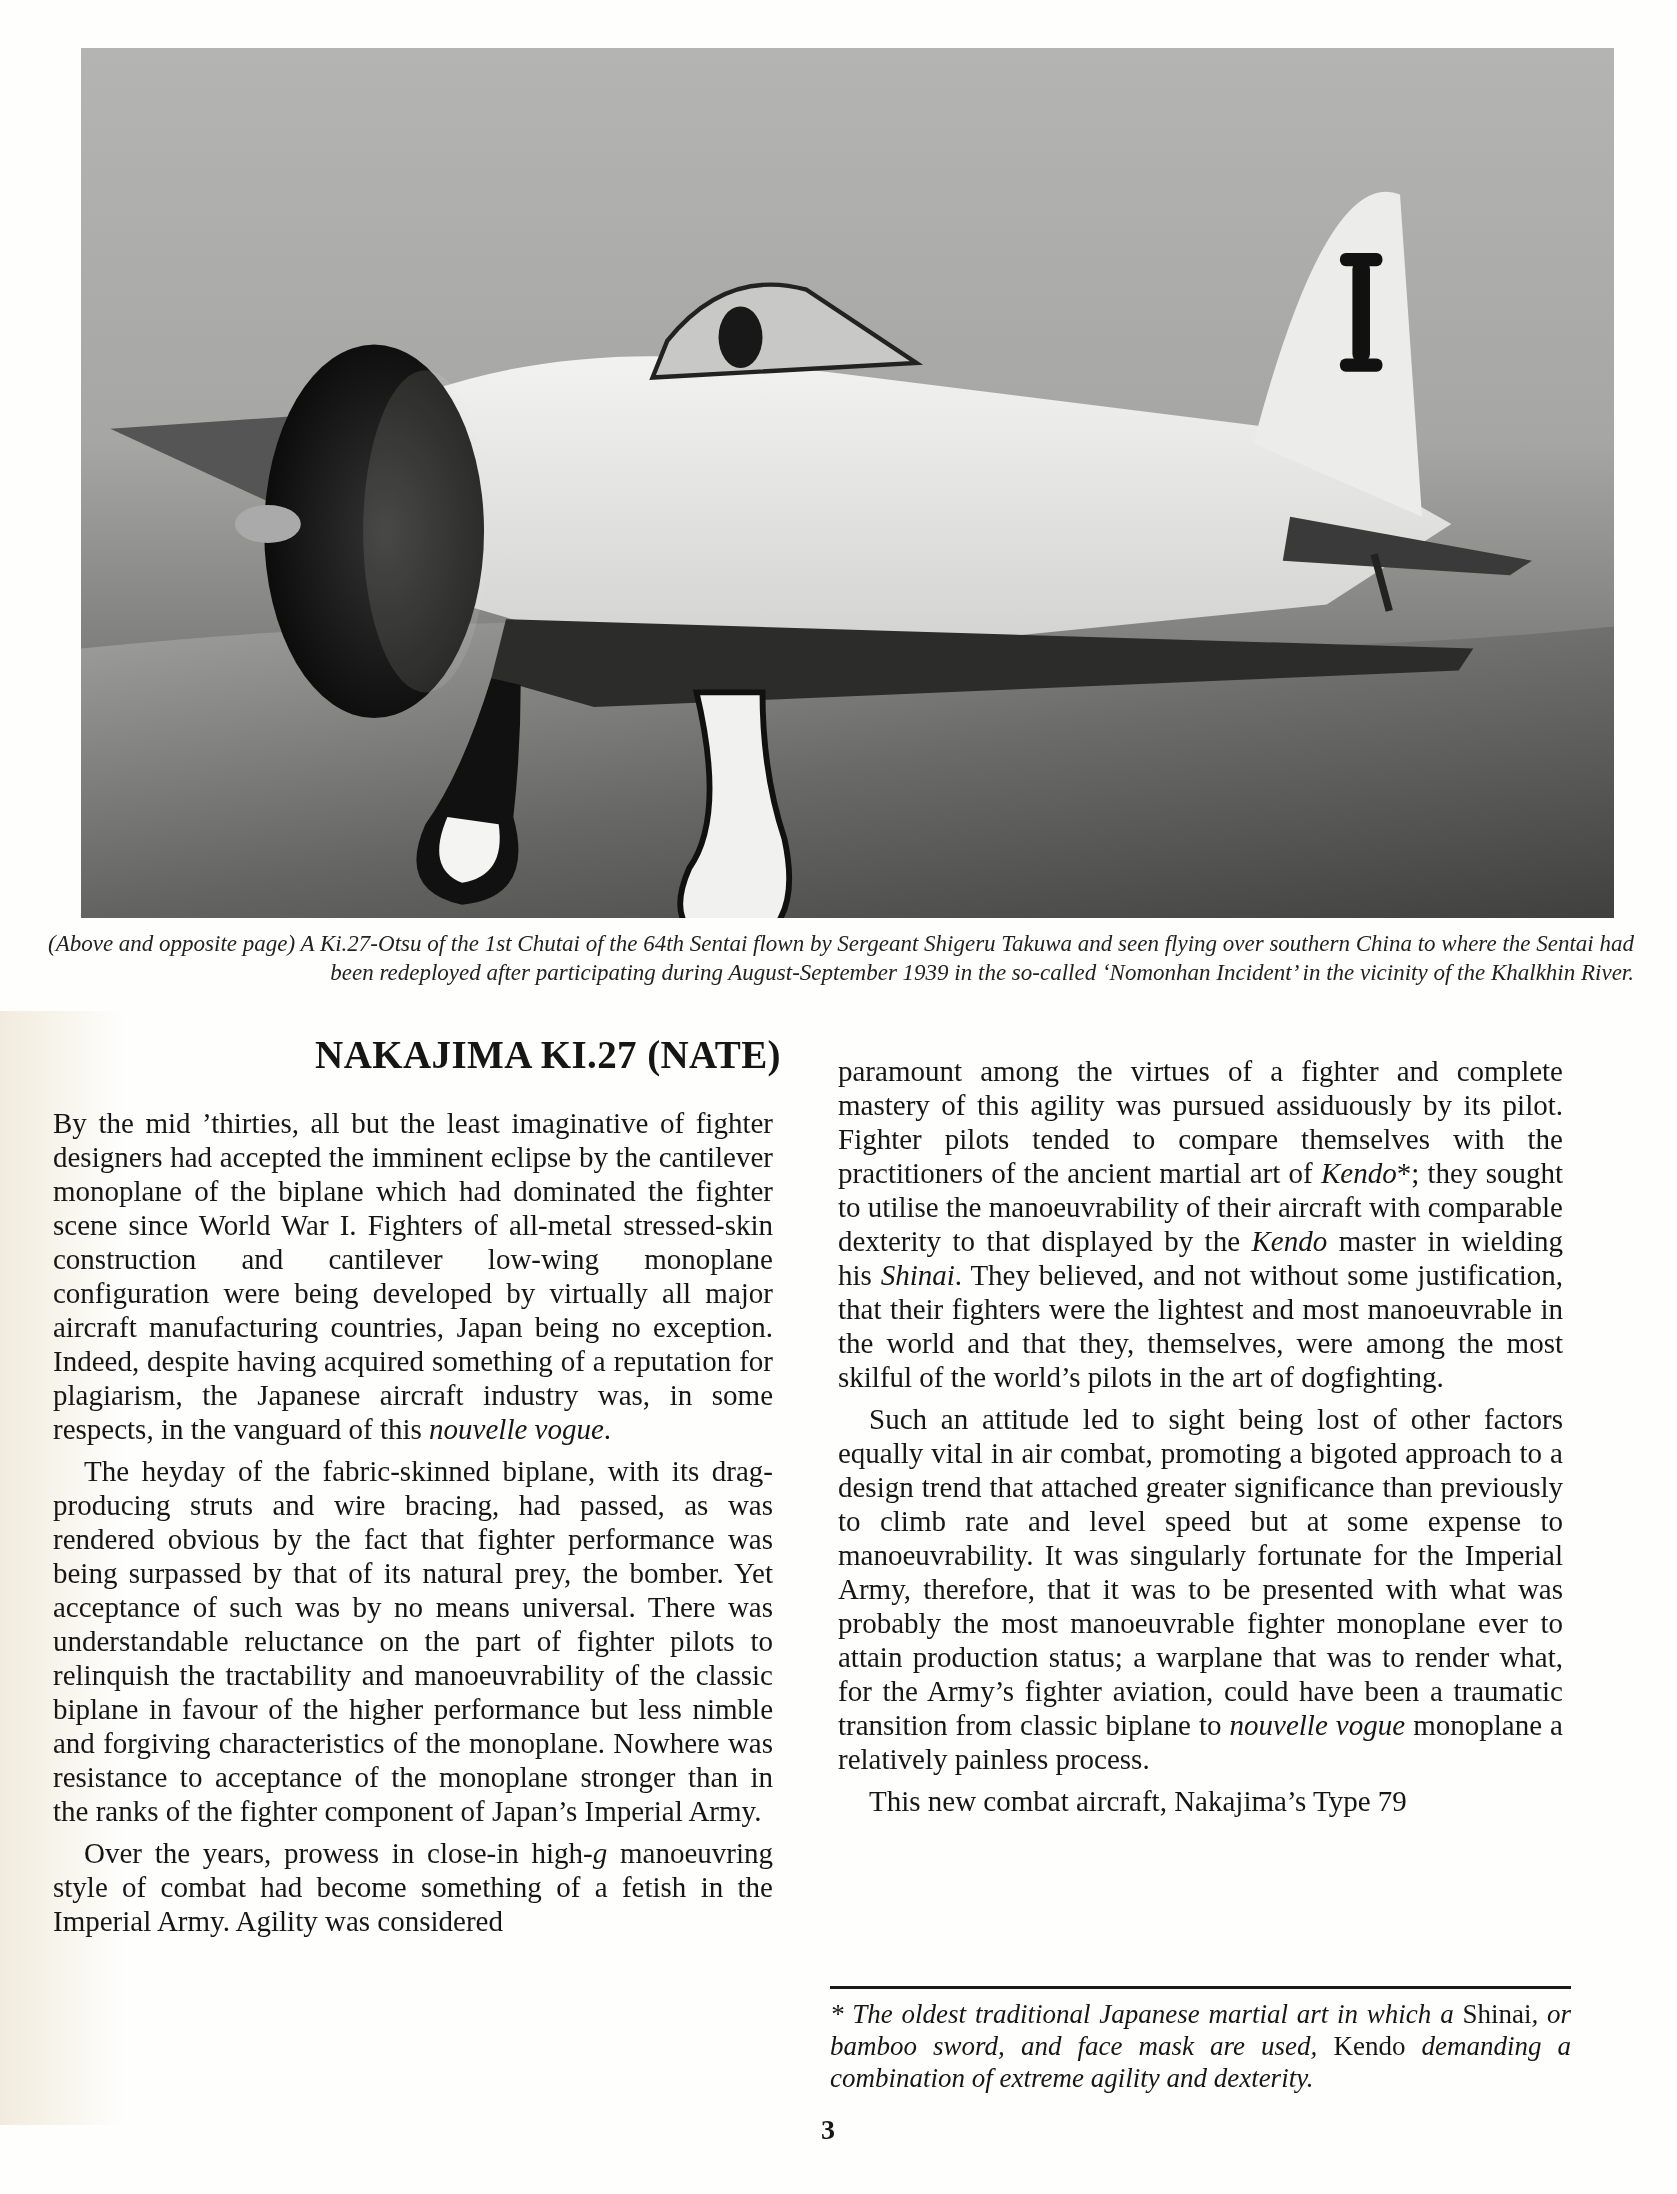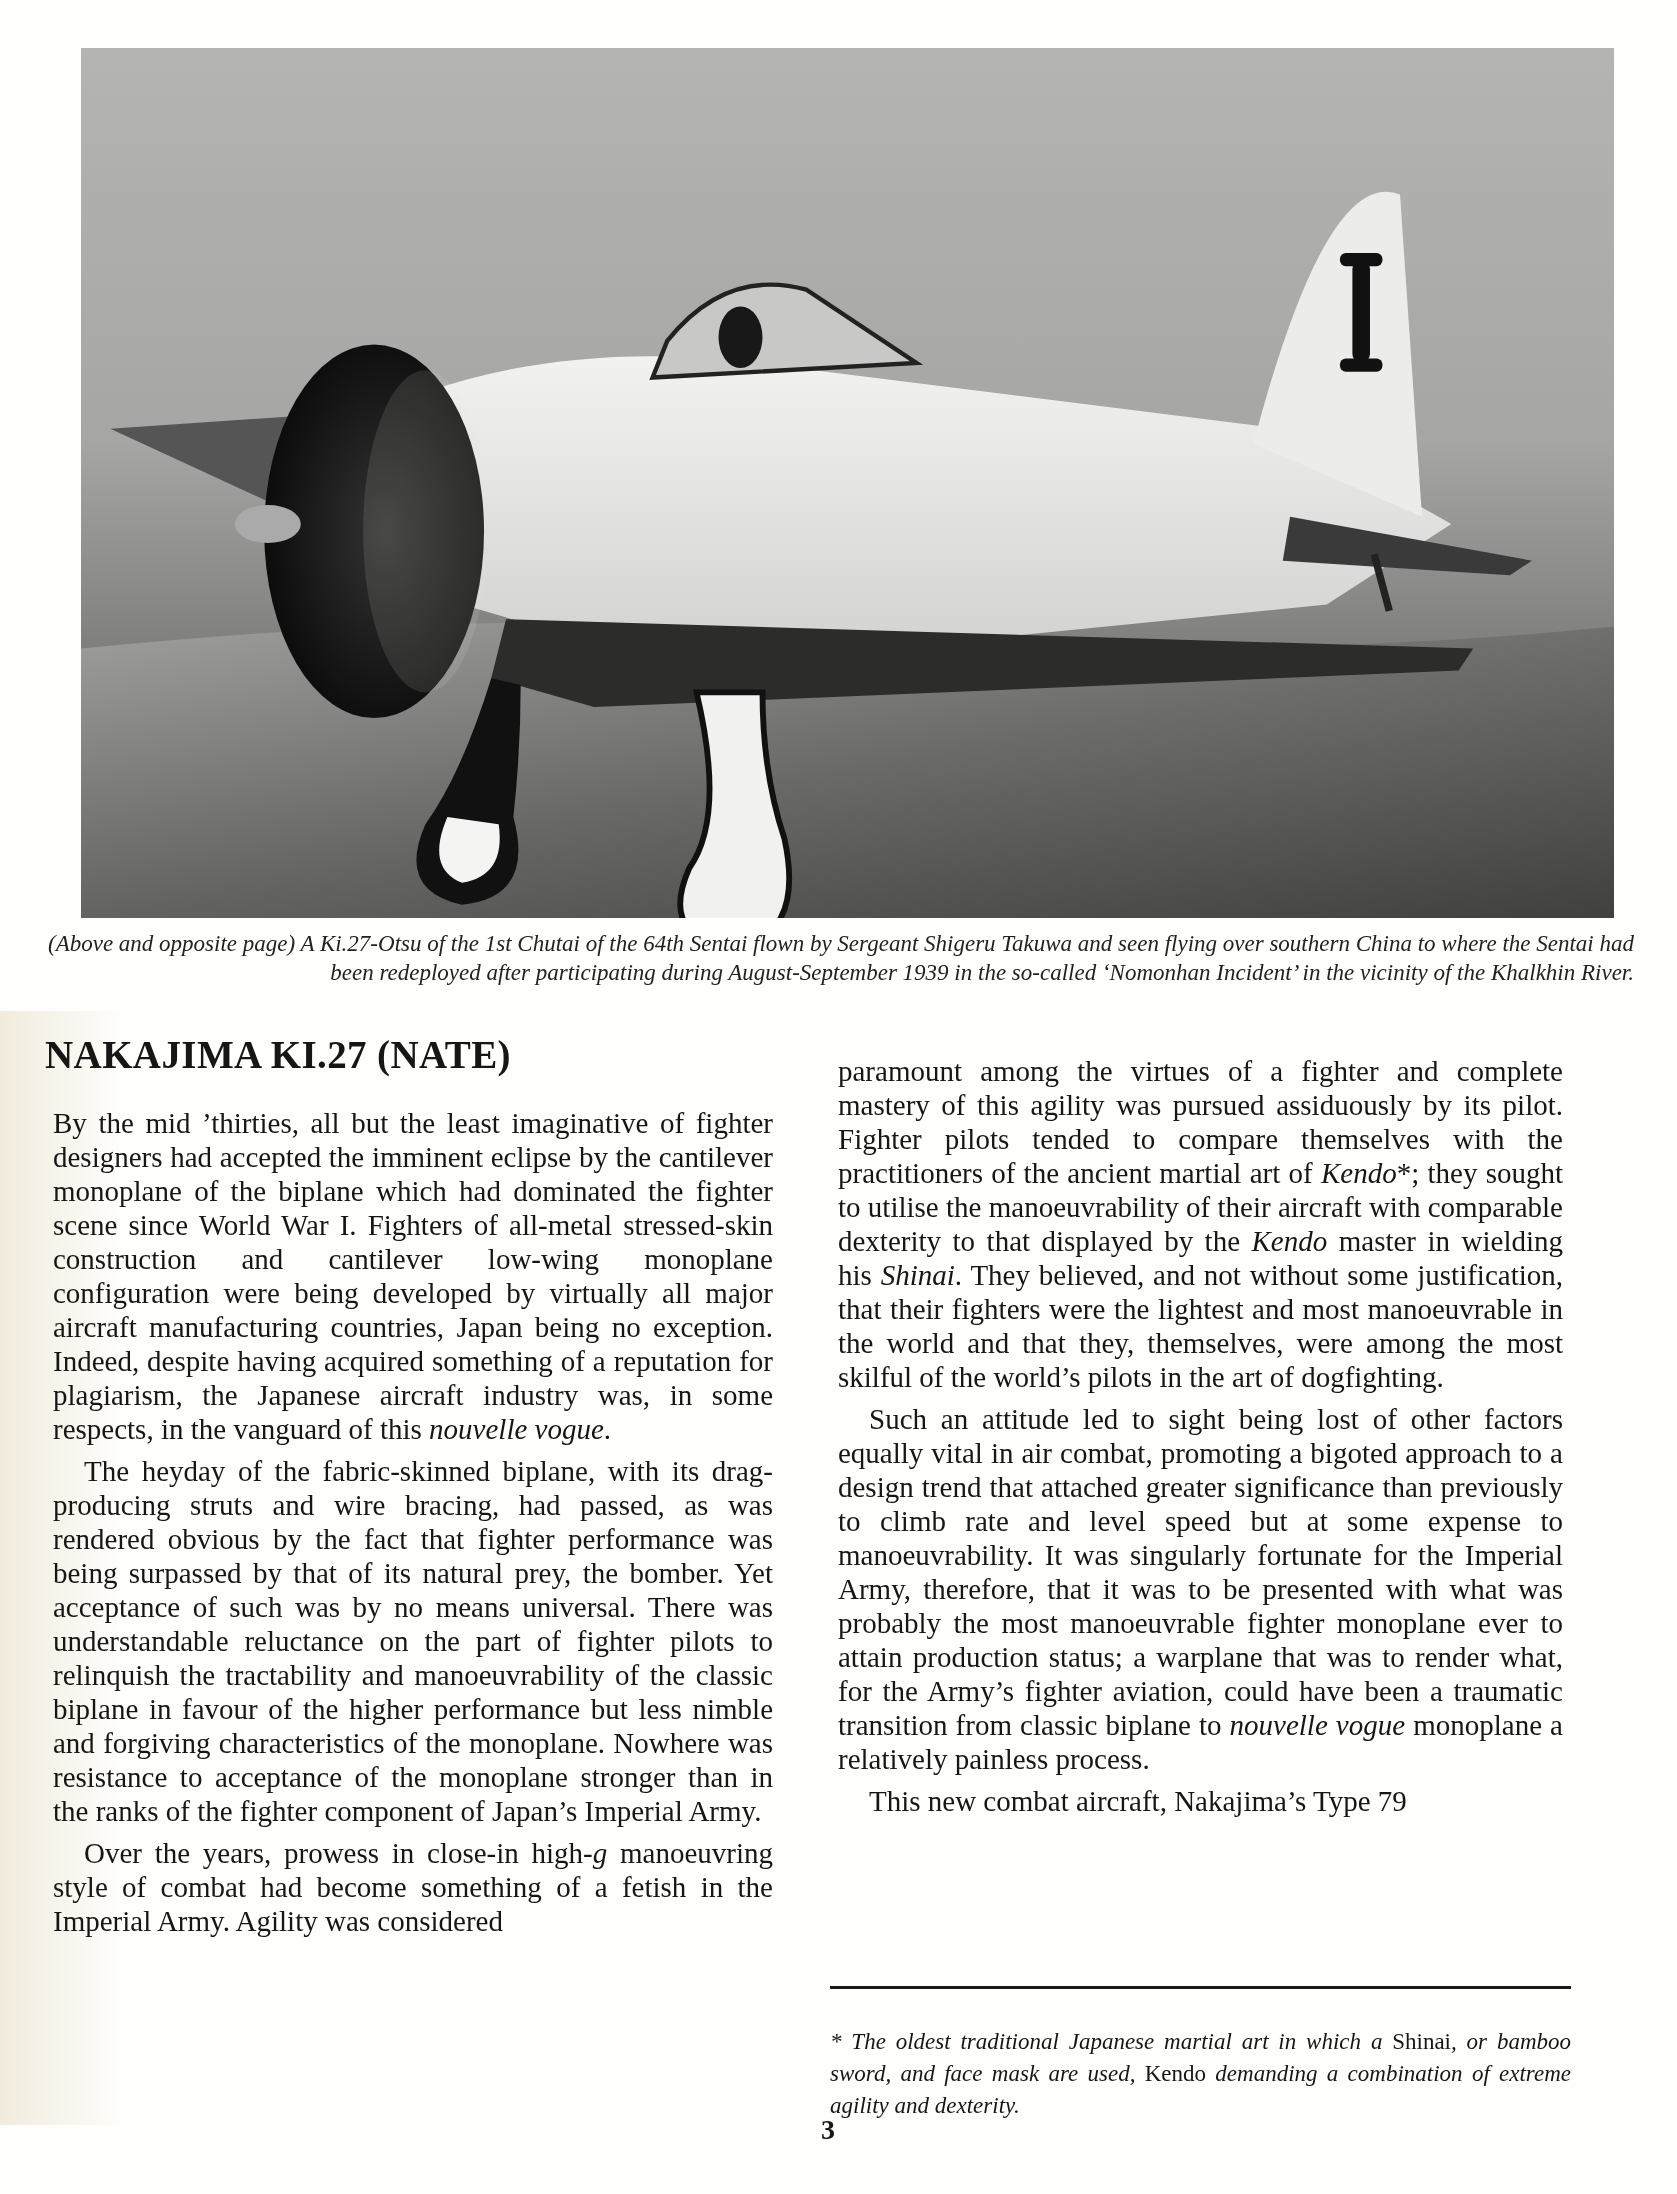--- a/index.html
+++ b/index.html
@@ -30,32 +30,32 @@
   }
   .col {
     position: absolute; top: 1015px;
     font-size: 29px; line-height: 34px;
     text-align: justify;
   }
   .col-left { left: 45px; width: 736px; }
   .col-right { left: 830px; width: 741px; top: 1046px; }
   .title {
     font-weight: bold; font-size: 39px; line-height: 44px;
-    margin: 0 0 29px 0; letter-spacing: 0.4px; text-align: left;
+    margin: 0 0 29px 0; letter-spacing: 0.4px; text-align: right;
     padding-top: 17.6px;
   }
   p { margin: 8px; }
   p.indent { text-indent: 31px; }
   .rule {
     position: absolute; left: 830px; top: 1986px; width: 741px; height: 2.9px;
     background: #1a1a1a;
   }
   .footnote {
     position: absolute; left: 830px; top: 1998px; width: 741px;
-    font-size: 23px; line-height: 32px; font-style: italic; text-align: justify; margin-top: 28px;
+    font-size: 27px; line-height: 32px; font-style: italic; text-align: justify;
   }
   .footnote .up { font-style: normal; }
   .page-number {
     position: absolute; left: 821px; top: 2114px;
     font-size: 28px; font-weight: bold;
   }
 </style>
 </head>
 <body>
 

